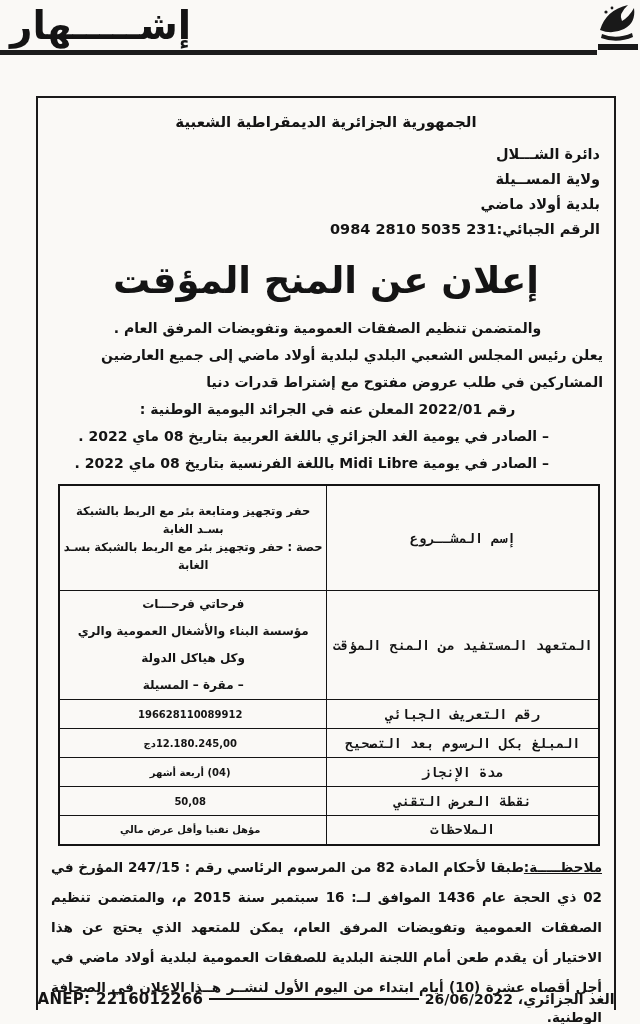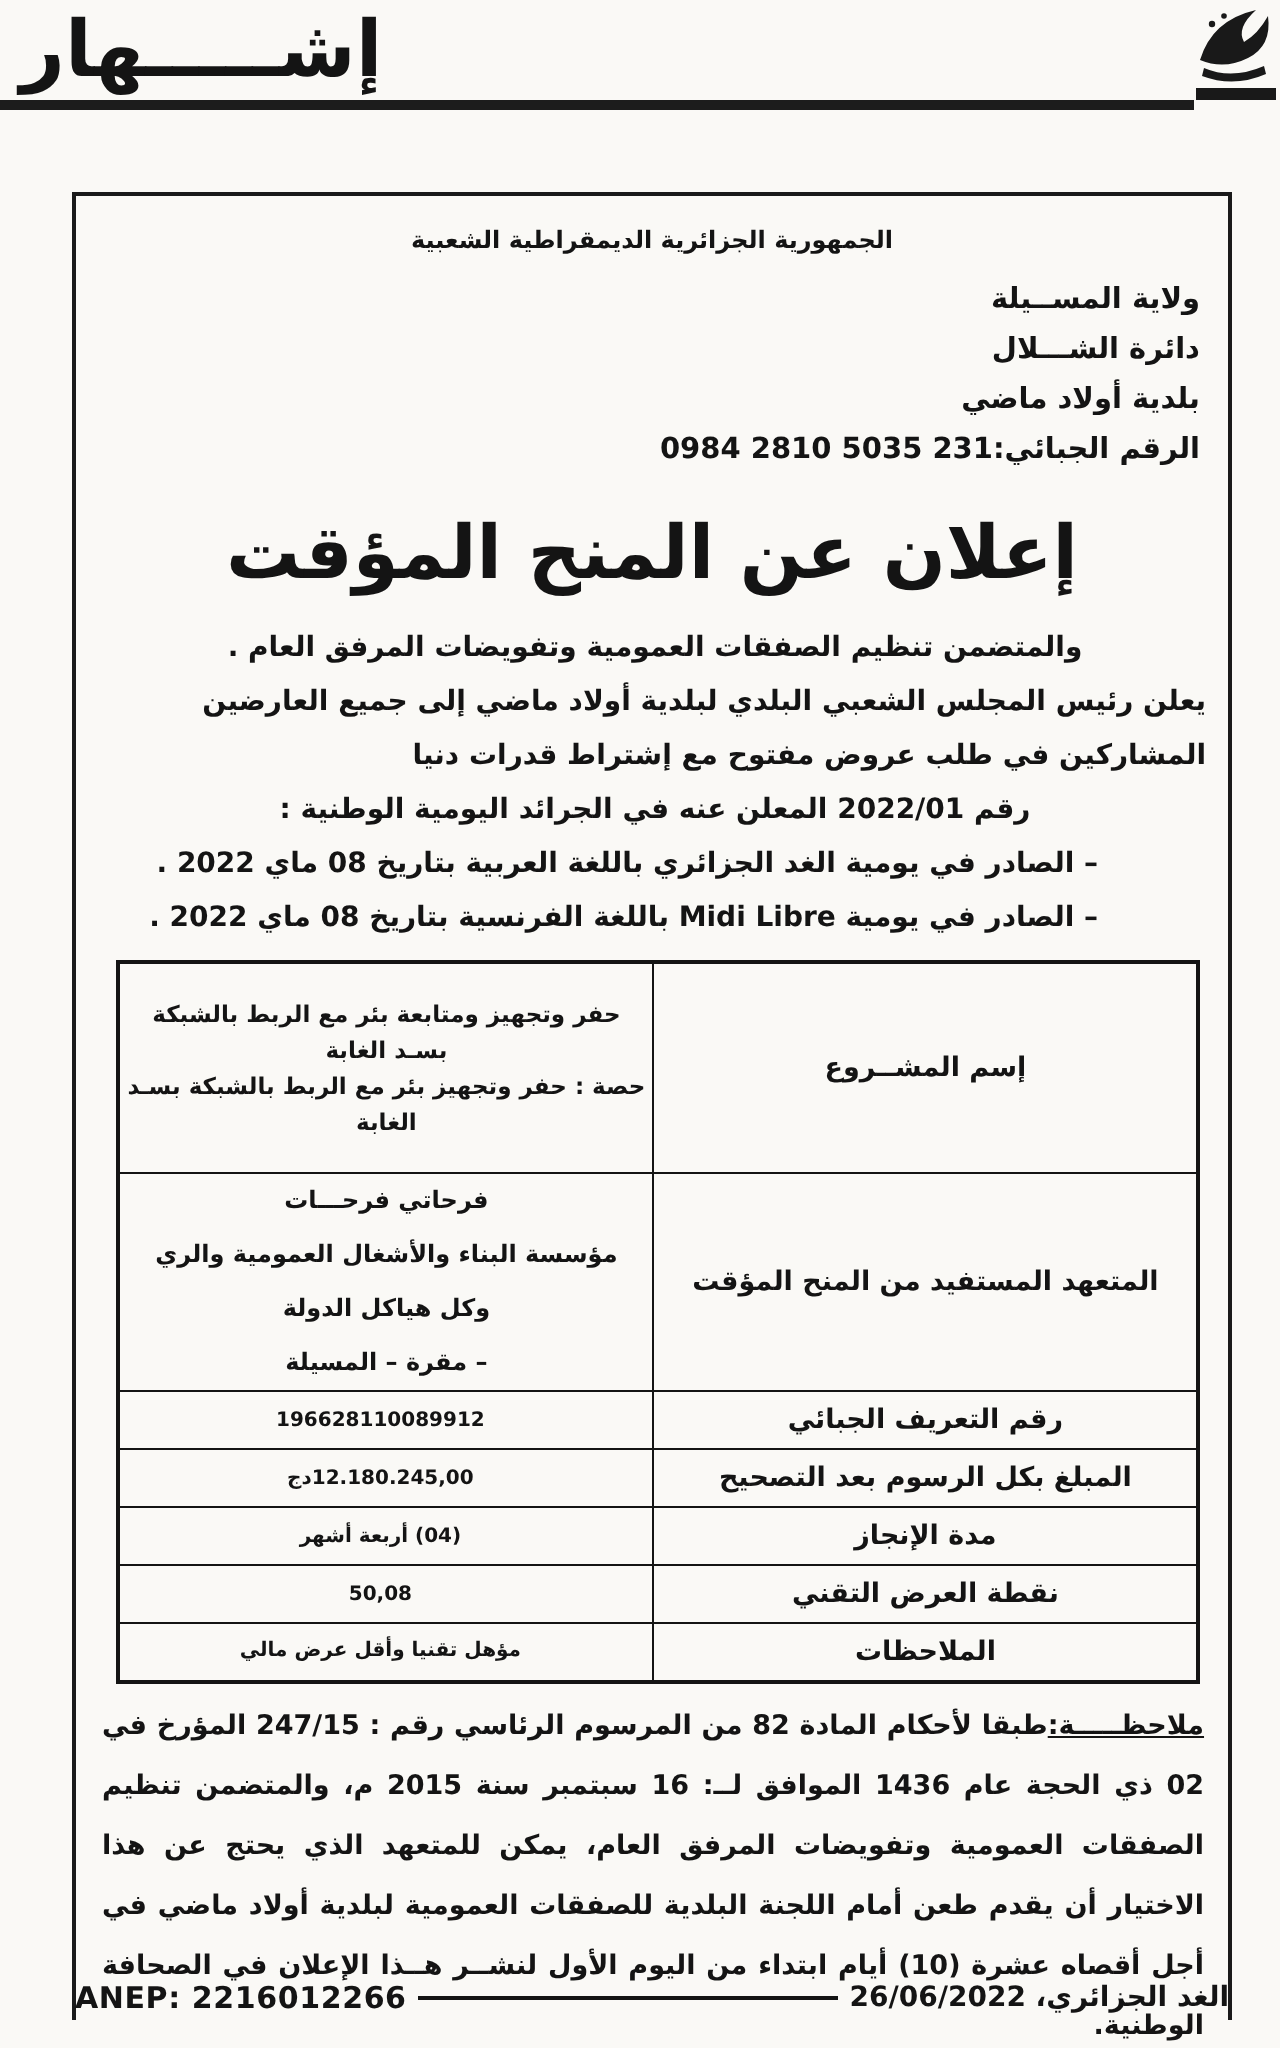--- a/index.html
+++ b/index.html
@@ -26,42 +26,42 @@
   }
   .masthead-logo { position: absolute; top: 0; right: 0; width: 48px; height: 58px; }
   
   .frame {
     position: absolute; left: 36px; top: 96px;
     width: 580px; height: 914px;
     border: 2.5px solid #1a1a1a; border-bottom: none;
     direction: rtl;
     background: #faf9f6;
   }
-  .republic { margin: 15px 8px 0; text-align: center; font-size: 12px; font-weight: bold; }
+  .republic { margin: 15px 8px 0; text-align: center; font-size: 15px; font-weight: bold; }
   .hdr-block { margin: 11px 14px 0; }
   .hdr-line { font-size: 14.5px; font-weight: bold; line-height: 25px; text-align: right; }
   .main-title { text-align: center; font-size: 37px; font-weight: bold; margin: 15px 0 4px; line-height: 48px; }
   .intro { margin: 10px 11px 0 14px; font-size: 14px; font-weight: bold; line-height: 27px; }
   .l-right  { text-align: right; }
   .l-center { text-align: center; }
   .l-bullet { text-align: right; padding-right: 54px; }
   .l-after  { text-align: right; padding-right: 42px; }
   
   table.award {
     border-collapse: collapse;
     width: 542px; margin: 7px 14px 0;
     border: 2px solid #141414;
     table-layout: fixed;
   }
   table.award td {
     border: 1.5px solid #141414;
     font-weight: bold; vertical-align: middle;
     overflow: hidden;
   }
-  td.lbl { width: 258px; text-align: center; font-size: 13.5px; }
+  td.lbl { width: 258px; text-align: center; font-size: 13.5px; font-family: Liberation Mono, monospace; }
   td.val { width: 254px; text-align: center; padding: 0 10px 0 4px; font-size: 10px; }
   tr.r1 { height: 40px; } tr.r1 td.val { text-align: center; font-size: 11.5px; line-height: 18px; padding: 16px 3px; }
   tr.r2 { height: 87px; } tr.r2 td.val { font-size: 12px;   line-height: 27px; padding: 0 3px; }
   tr.rs { height: 29px; }
   
   .remark  { margin: 6px 12px 0 13px; font-size: 13.5px; font-weight: bold; line-height: 30px; text-align: justify; }
   .remark .u { text-decoration: underline; }
   
   .footer {
     position: absolute; left: -2.5px; right: -2.5px; bottom: 2px;
@@ -87,22 +87,22 @@
       <path d="M10 34 Q24 40 40 33 L41 37 Q25 44 9 38 Z" fill="#191919"></path>
       <rect x="6" y="44" width="40" height="6" fill="#191919"></rect>
     </svg>
   </div>
 
   <div class="frame">
 
     <div class="republic">الجمهورية الجزائرية الديمقراطية الشعبية</div>
 
     <div class="hdr-block">
+      <div class="hdr-line">دائرة الشـــلال</div>
       <div class="hdr-line">ولاية المســيلة</div>
-      <div class="hdr-line">دائرة الشـــلال</div>
       <div class="hdr-line">بلدية أولاد ماضي</div>
       <div class="hdr-line">الرقم الجبائي:231 5035 2810 0984</div>
     </div>
 
     <div class="main-title">إعلان عن المنح المؤقت</div>
 
     <div class="intro">
       <div class="l-center">والمتضمن تنظيم الصفقات العمومية وتفويضات المرفق العام .</div>
       <div class="l-right">يعلن رئيس المجلس الشعبي البلدي لبلدية أولاد ماضي إلى جميع العارضين المشاركين في طلب عروض مفتوح مع إشتراط قدرات دنيا</div>
       <div class="l-center">رقم 2022/01  المعلن عنه في الجرائد اليومية الوطنية :</div>

